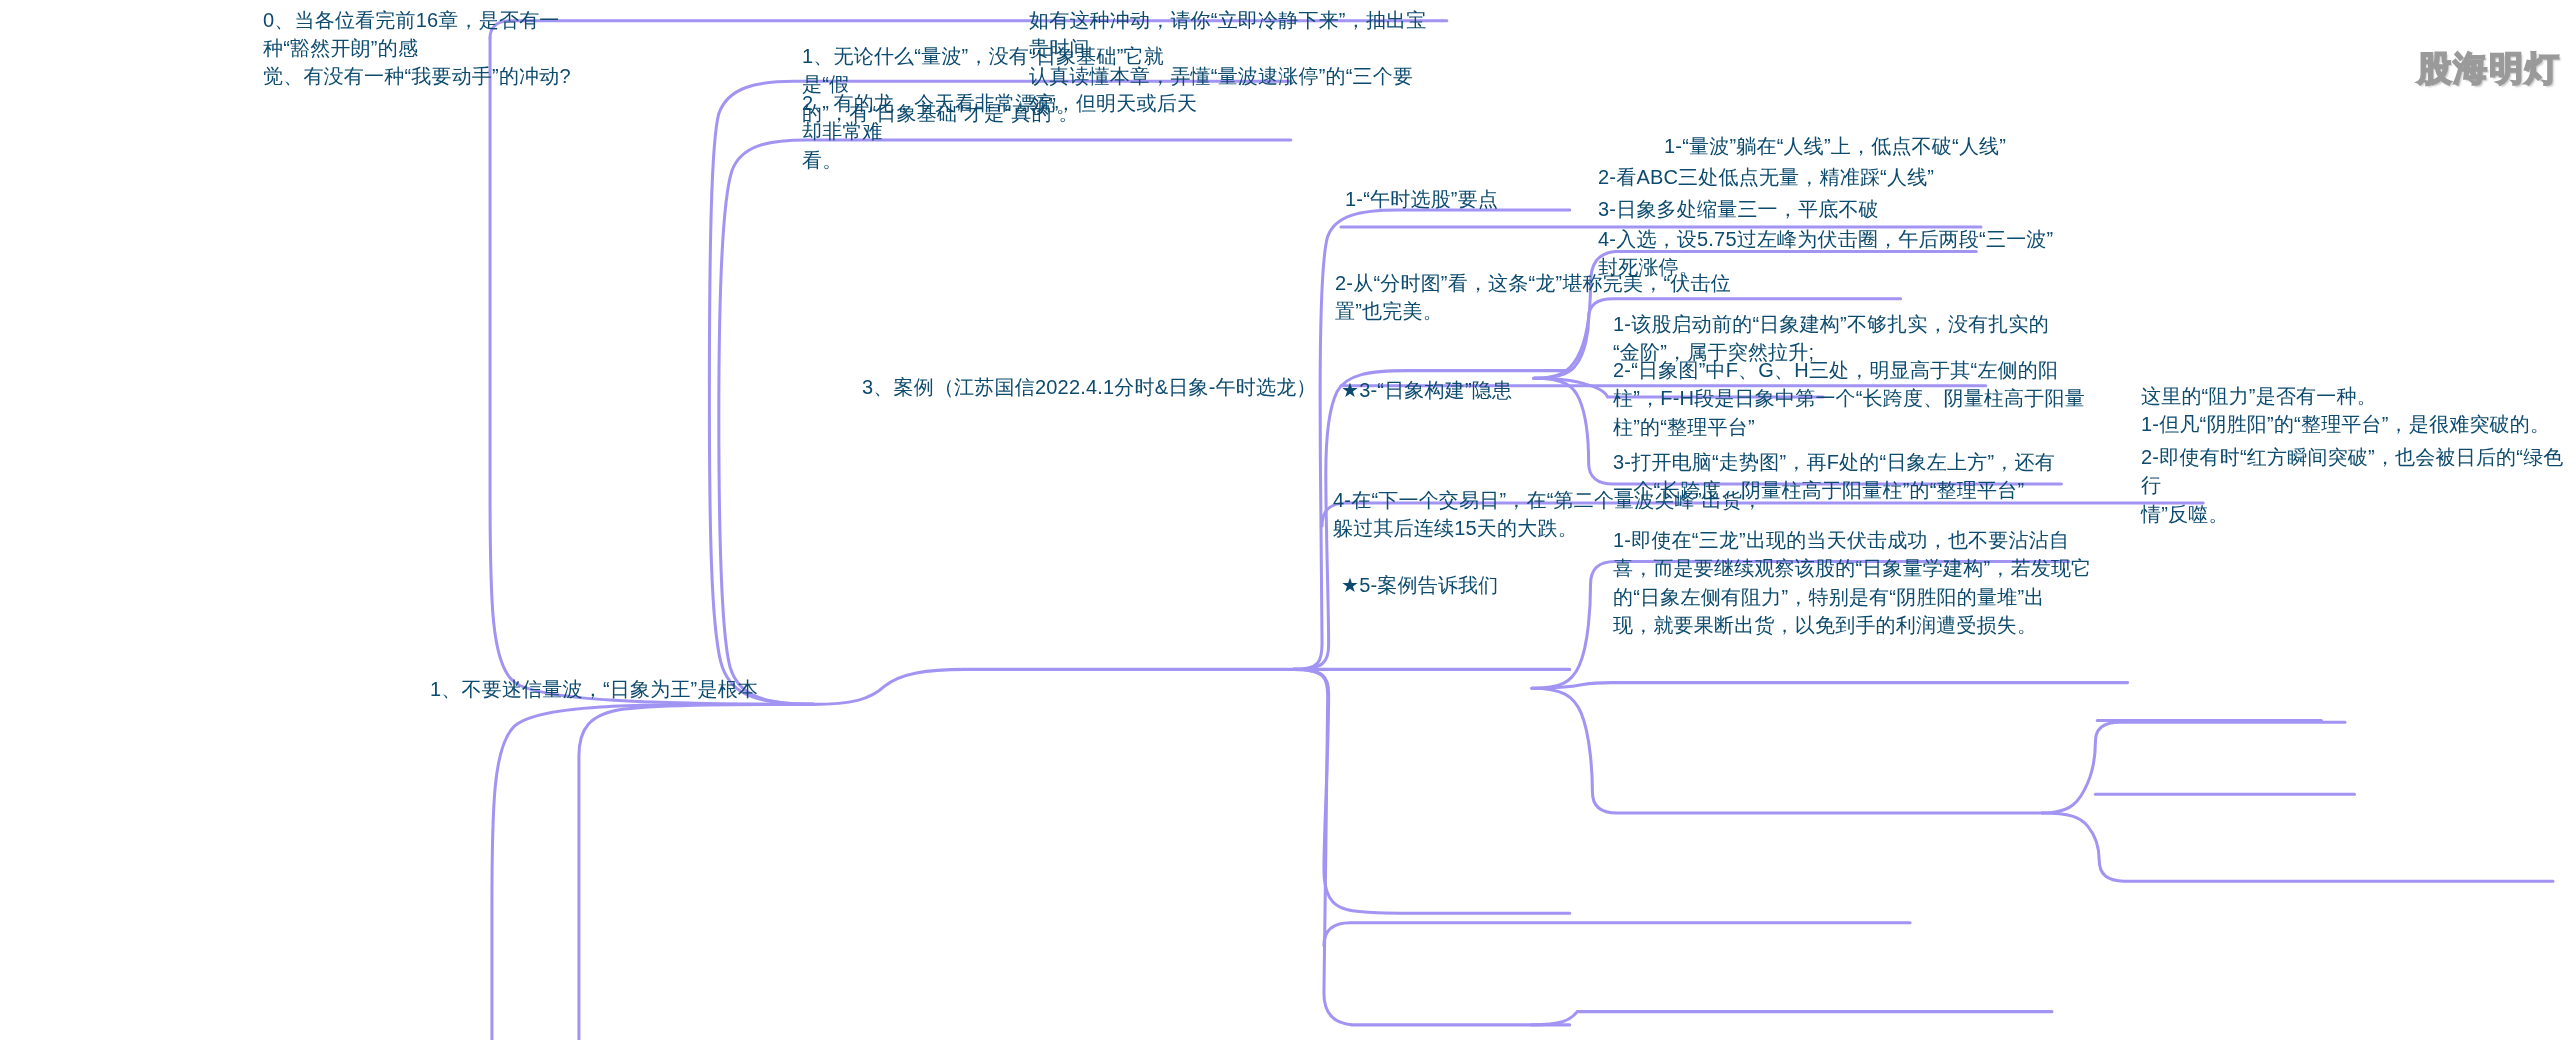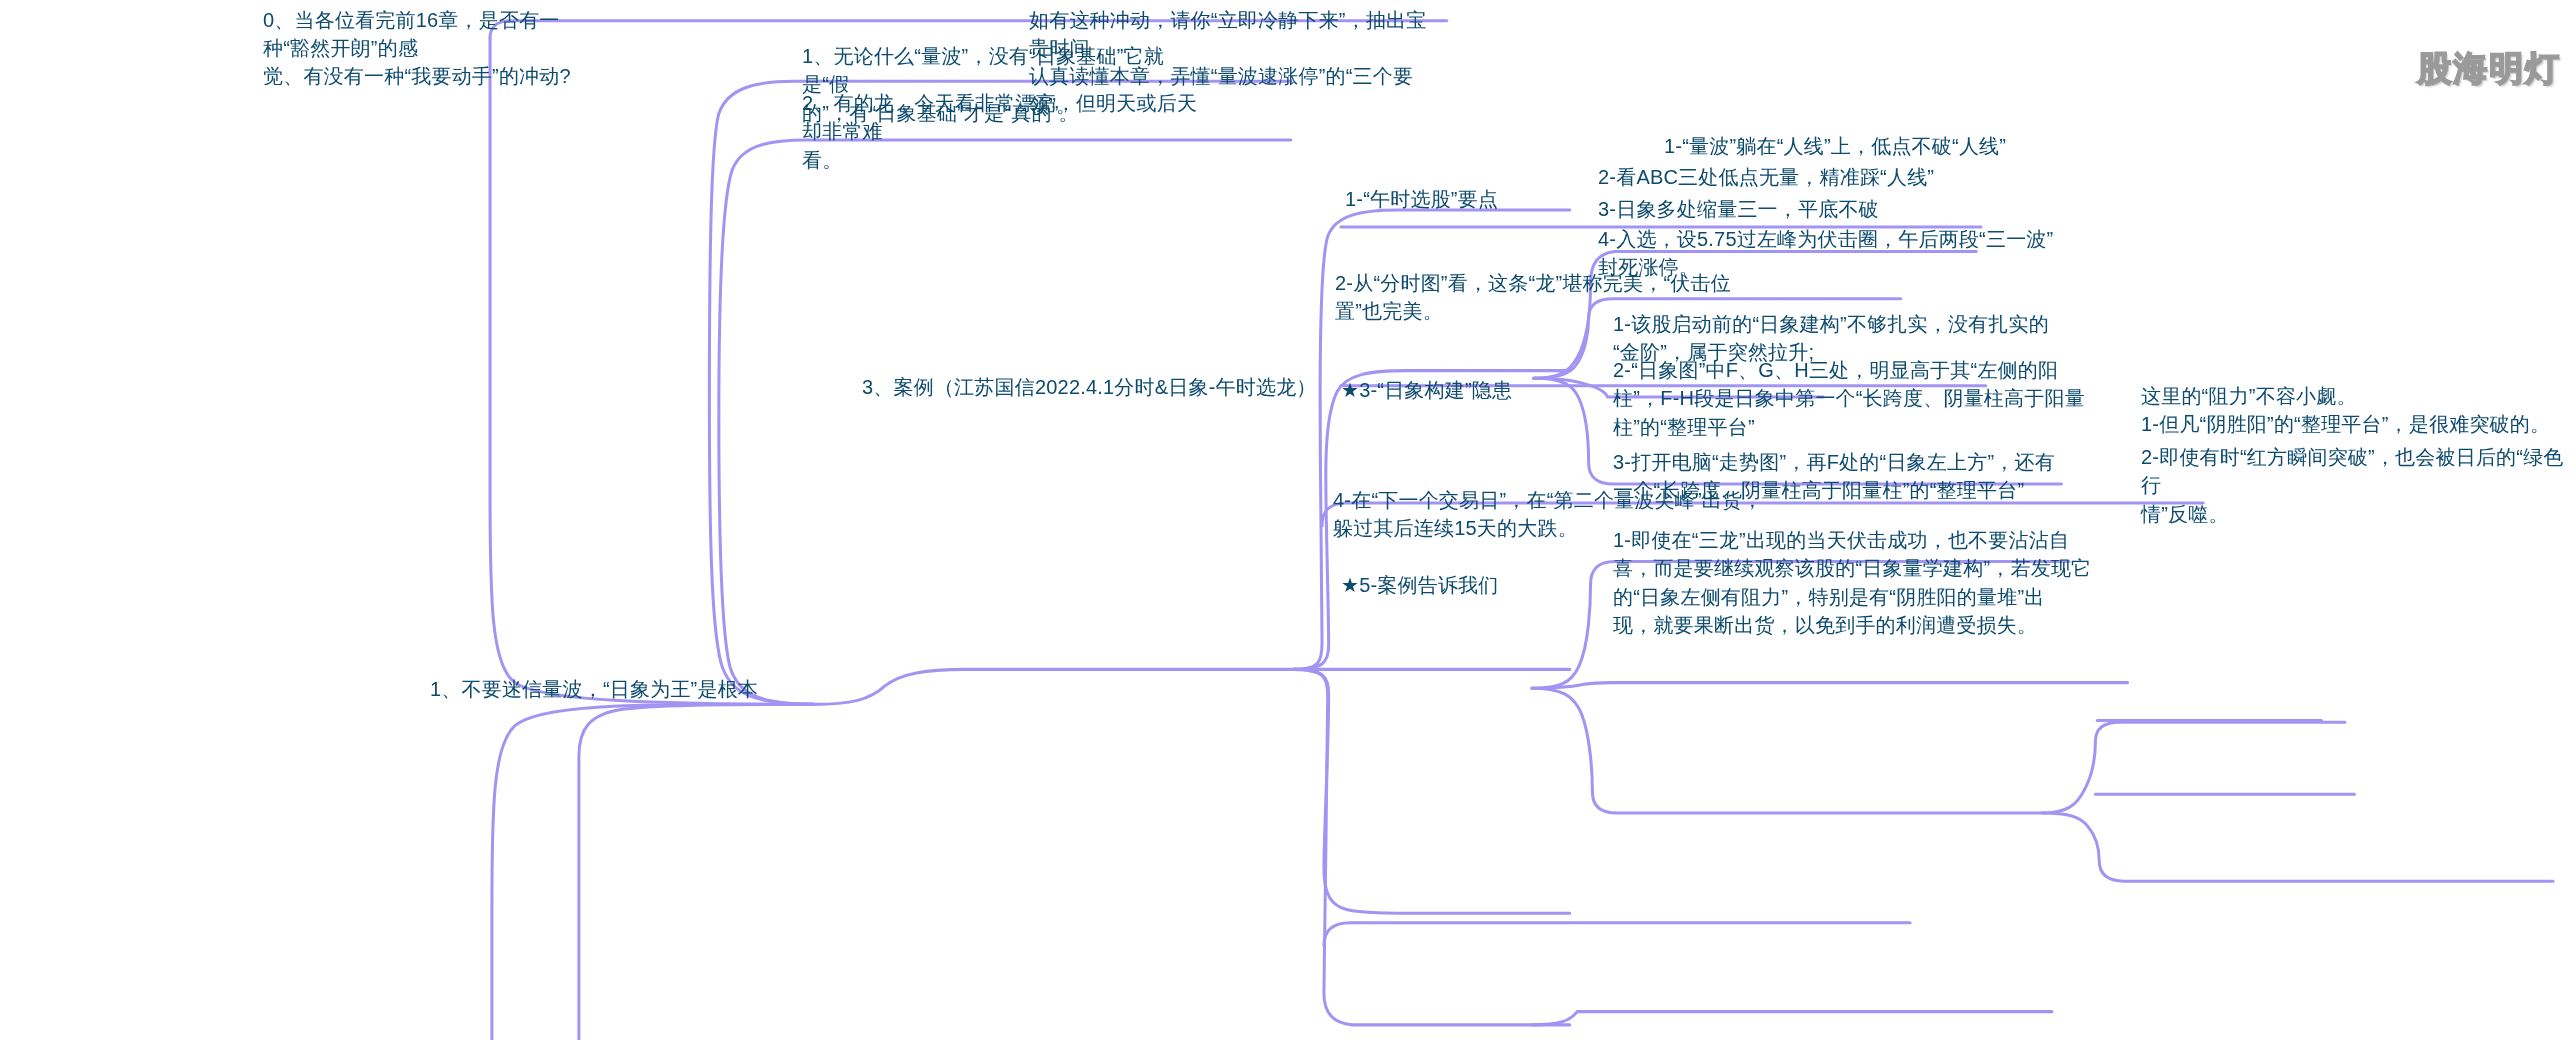--- a/index.html
+++ b/index.html
@@ -137,21 +137,21 @@
 
   <div class="node" style="left:1341px; top:376px; width:218px;">★3-“日象构建”隐患</div>
 
   <div class="node" style="left:1613px; top:310px; width:492px;">1-该股启动前的“日象建构”不够扎实，没有扎实的
 “金阶”，属于突然拉升;</div>
 
   <div class="node" style="left:1613px; top:356px; width:515px;">2-“日象图”中F、G、H三处，明显高于其“左侧的阳
 柱”，F-H段是日象中第一个“长跨度、阴量柱高于阳量
 柱”的“整理平台”</div>
 
-  <div class="node" style="left:2141px; top:382px; width:303px;">这里的“阻力”不容小觑。</div>
+  <div class="node" style="left:2141px; top:382px; width:303px;">这里的“阻力”是否有一种。</div>
 
   <div class="node" style="left:1613px; top:448px; width:515px;">3-打开电脑“走势图”，再F处的“日象左上方”，还有
 一个“长跨度、阴量柱高于阳量柱”的“整理平台”</div>
 
   <div class="node" style="left:2141px; top:410px; width:444px;">1-但凡“阴胜阳”的“整理平台”，是很难突破的。</div>
 
   <div class="node" style="left:2141px; top:443px; width:435px;">2-即使有时“红方瞬间突破”，也会被日后的“绿色行
 情”反噬。</div>
 
   <div class="node" style="left:1333px; top:486px; width:473px;">4-在“下一个交易日”，在“第二个量波尖峰”出货，

